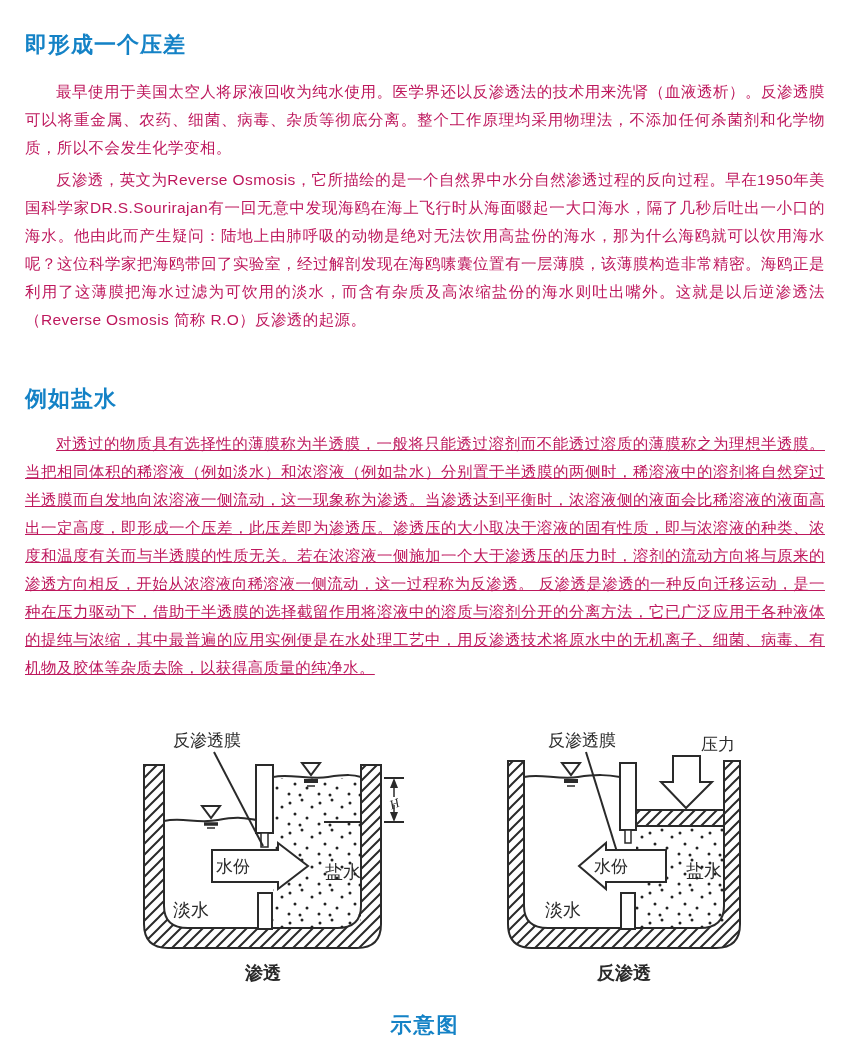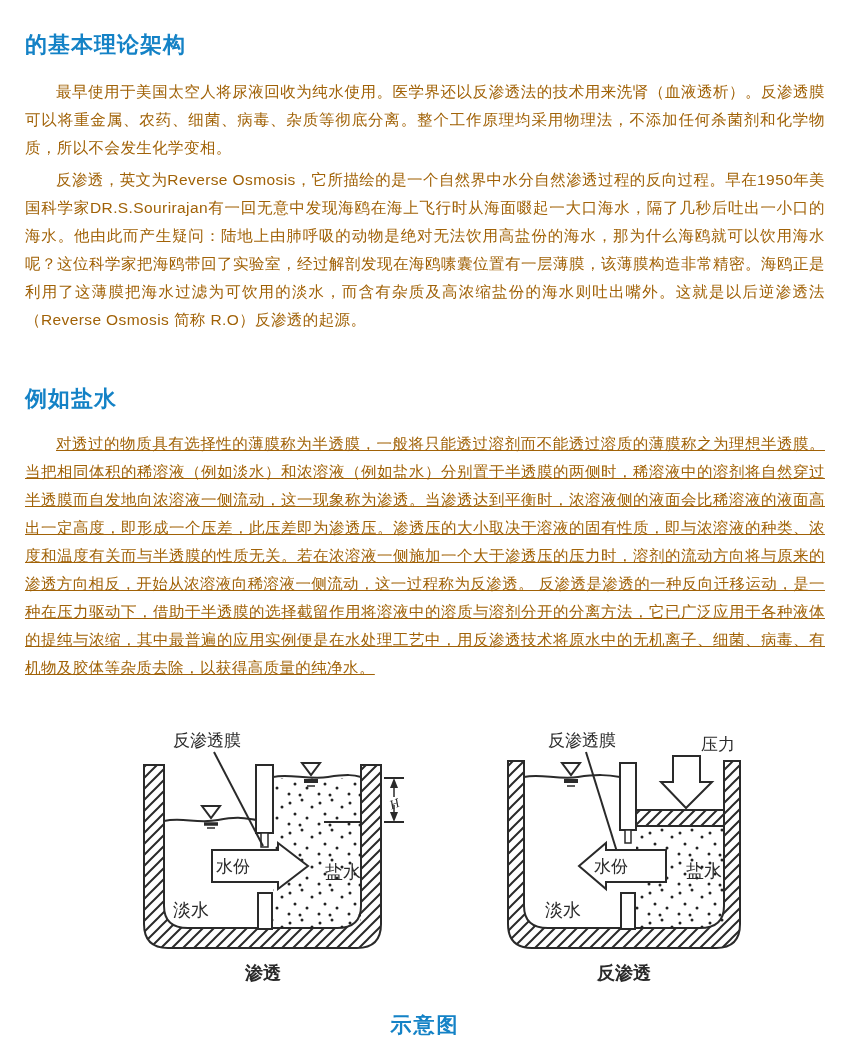--- a/index.html
+++ b/index.html
@@ -13,21 +13,21 @@
   .section-heading{
     position:absolute;left:25px;
     margin:0;
     color:#1482c6;
     font-size:22px;font-weight:bold;
     letter-spacing:1px;
   }
   .para{
     position:absolute;left:25px;right:25px;
     margin:0;
-    color:#a16207;
+    color:#be185d;
     font-size:15.5px;line-height:28px;
     letter-spacing:0.4px;
     text-align:justify;
     text-indent:2em;
   }
   #heading-1{top:30px;}
   #para-1{top:78px;}
   #para-2{top:166px;}
   #heading-2{top:384px;}
   #para-3{top:430px;text-decoration:underline;}
@@ -46,21 +46,21 @@
   .dia-label{font-size:17px;}
   .dia-zone{font-size:18px;}
   .dia-caption{font-size:18px;font-weight:bold;}
   .h-label{font-family:"Liberation Serif","DejaVu Serif",serif;font-style:italic;font-size:13px;}
 </style>
 </head>
 <body>
 
 <div class="page">
 
-  <h2 class="section-heading" id="heading-1">的基本理论架构</h2>
+  <h2 class="section-heading" id="heading-1">即形成一个压差</h2>
   <p class="para" id="para-1">最早使用于美国太空人将尿液回收为纯水使用。医学界还以反渗透法的技术用来洗肾（血液透析）。反渗透膜可以将重金属、农药、细菌、病毒、杂质等彻底分离。整个工作原理均采用物理法，不添加任何杀菌剂和化学物质，所以不会发生化学变相。</p>
   <p class="para" id="para-2">反渗透，英文为Reverse Osmosis，它所描绘的是一个自然界中水分自然渗透过程的反向过程。早在1950年美国科学家DR.S.Sourirajan有一回无意中发现海鸥在海上飞行时从海面啜起一大口海水，隔了几秒后吐出一小口的海水。他由此而产生疑问：陆地上由肺呼吸的动物是绝对无法饮用高盐份的海水，那为什么海鸥就可以饮用海水呢？这位科学家把海鸥带回了实验室，经过解剖发现在海鸥嗉囊位置有一层薄膜，该薄膜构造非常精密。海鸥正是利用了这薄膜把海水过滤为可饮用的淡水，而含有杂质及高浓缩盐份的海水则吐出嘴外。这就是以后逆渗透法（Reverse Osmosis 简称 R.O）反渗透的起源。</p>
 
   <h2 class="section-heading" id="heading-2">例如盐水</h2>
   <p class="para" id="para-3">对透过的物质具有选择性的薄膜称为半透膜，一般将只能透过溶剂而不能透过溶质的薄膜称之为理想半透膜。当把相同体积的稀溶液（例如淡水）和浓溶液（例如盐水）分别置于半透膜的两侧时，稀溶液中的溶剂将自然穿过半透膜而自发地向浓溶液一侧流动，这一现象称为渗透。当渗透达到平衡时，浓溶液侧的液面会比稀溶液的液面高出一定高度，即形成一个压差，此压差即为渗透压。渗透压的大小取决于溶液的固有性质，即与浓溶液的种类、浓度和温度有关而与半透膜的性质无关。若在浓溶液一侧施加一个大于渗透压的压力时，溶剂的流动方向将与原来的渗透方向相反，开始从浓溶液向稀溶液一侧流动，这一过程称为反渗透。 反渗透是渗透的一种反向迁移运动，是一种在压力驱动下，借助于半透膜的选择截留作用将溶液中的溶质与溶剂分开的分离方法，它已广泛应用于各种液体的提纯与浓缩，其中最普遍的应用实例便是在水处理工艺中，用反渗透技术将原水中的无机离子、细菌、病毒、有机物及胶体等杂质去除，以获得高质量的纯净水。</p>
 
   <div class="figure-wrap">
     <svg width="850" height="278" viewBox="0 0 850 278">
       <defs>
         <pattern id="hatch" width="11" height="11" patternUnits="userSpaceOnUse">

